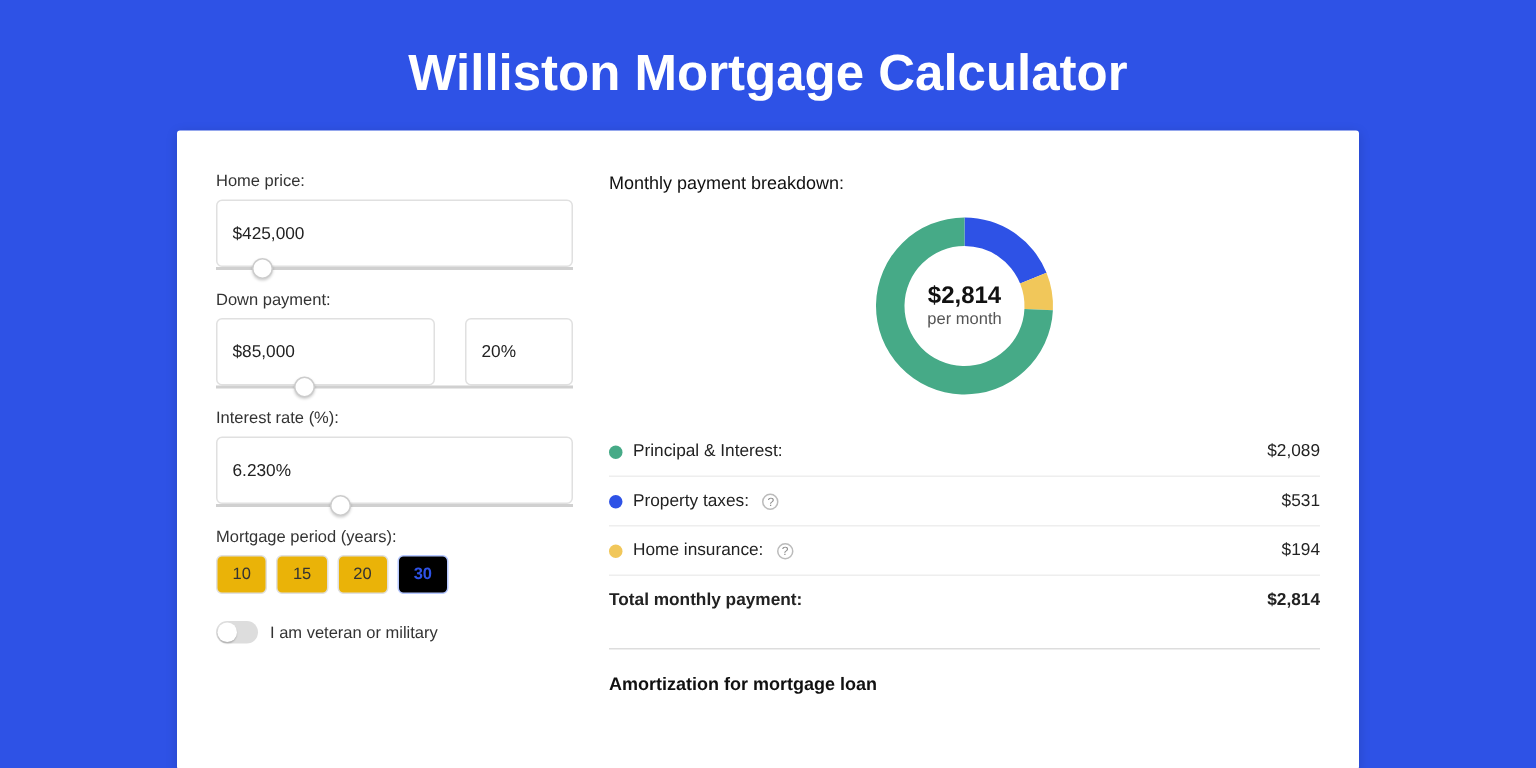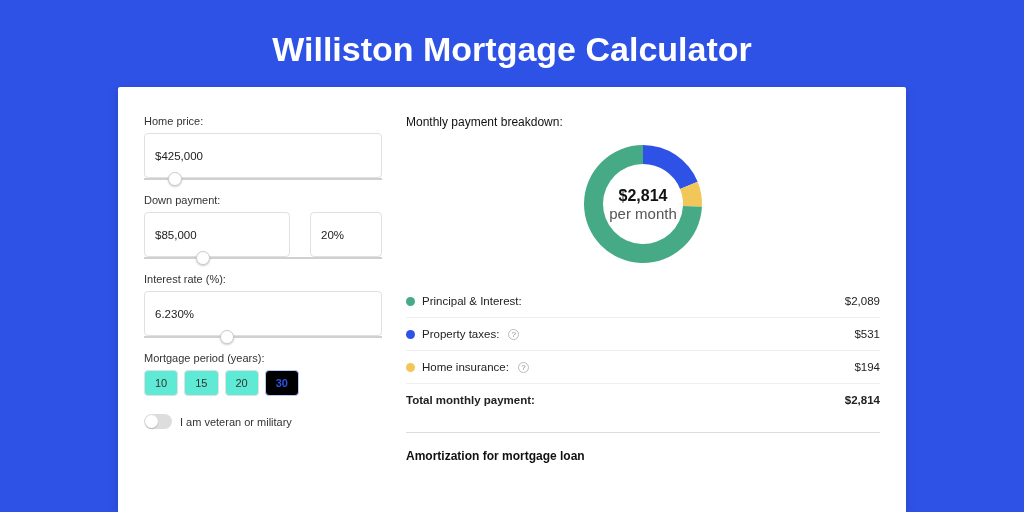--- a/index.html
+++ b/index.html
@@ -62,21 +62,21 @@
     border: 1px solid #ccc;
     border-radius: 50%;
     box-shadow: 0 1px 2px rgba(0,0,0,0.2);
   }
   .down-row { display: flex; gap: 20px; }
   .down-row .text-input { flex: 1; }
   .down-row .pct-input { width: 72px; }
   .period-row { display: flex; gap: 6px; }
   .period-btn {
     border: 1px solid #e0e0e0;
-    background: #5eead4;
+    background: #eab308;
     font-size: 11px;
     padding: 6px 10px;
     border-radius: 4px;
     cursor: pointer;
     color: #333;
   }
   .period-btn.selected {
     background: #000000;
     border-color: #b5c7ff;
     color: #2e52e6;
@@ -95,21 +95,21 @@
   .toggle-label { font-size: 11px; color: #333; }
   .breakdown-title { font-size: 12px; font-weight: 400; color: #111; margin-bottom: 14px; }
   .donut-wrap { display: flex; justify-content: center; margin-bottom: 20px; }
   .donut { position: relative; width: 122px; height: 122px; }
   .donut-center {
     position: absolute; inset: 0;
     display: flex; flex-direction: column;
     align-items: center; justify-content: center;
   }
   .donut-amount { font-size: 16px; font-weight: 700; color: #111; }
-  .donut-sub { font-size: 15px; color: #555; }
+  .donut-sub { font-size: 11px; color: #555; }
   .legend-row {
     display: flex; align-items: flex-start; justify-content: space-between;
     font-size: 11.5px; color: #222; padding: 10px 0;
   }
   .legend-row + .legend-row { border-top: 1px solid #eee; }
   .legend-left { display: flex; align-items: center; gap: 7px; }
   .legend-dot { width: 9px; height: 9px; border-radius: 50%; }
   .info-icon {
     width: 11px; height: 11px; border: 1px solid #bbb; border-radius: 50%;
     display: inline-flex; align-items: center; justify-content: center;

